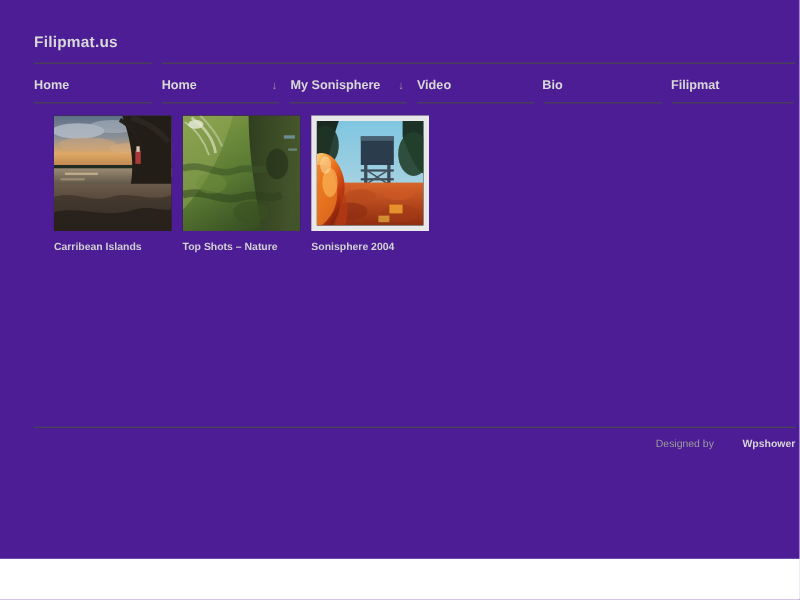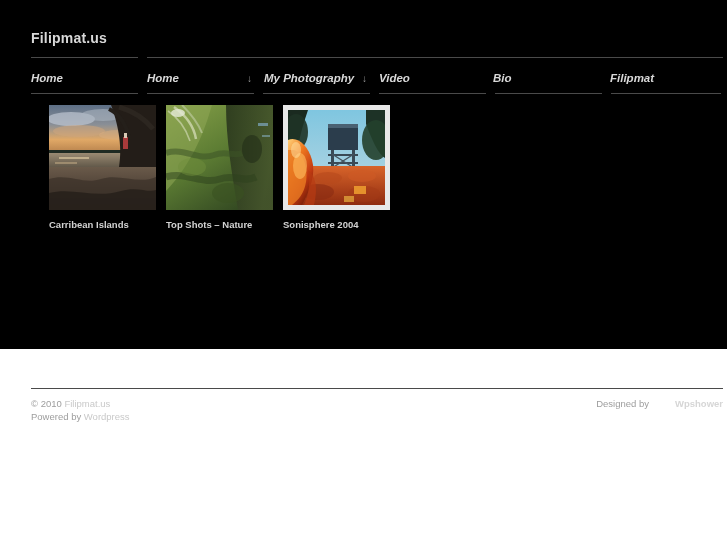--- a/index.html
+++ b/index.html
@@ -10,22 +10,22 @@
   body {
     width: 727px;
     height: 545px;
     overflow: hidden;
     font-family: "Liberation Sans", sans-serif;
     -webkit-font-smoothing: antialiased;
   }
 
   #page {
     width: 727px;
-    height: 349px;
-    background: #000000;
+    height: 508px;
+    background: #4c1d95;
     position: relative;
     box-sizing: border-box;
   }
 
   
   .site-header {
     position: absolute;
     left: 31px;
     top: 28px;
     width: 665px;
@@ -81,21 +81,21 @@
   .nav-item {
     position: absolute;
     top: 0;
     font-size: 11.5px;
     font-weight: bold;
     color: #d8d8d8;
     line-height: 16px;
     white-space: nowrap;
     cursor: pointer;
   }
-  .nav-item .label { display: inline-block; font-style: italic; }
+  .nav-item .label { display: inline-block; }
   .nav-arrow {
     position: absolute;
     top: 1px;
     font-size: 10px;
     color: #9a9a9a;
     line-height: 16px;
     cursor: pointer;
   }
 
   .nav-home   { left: 0px; }
@@ -214,21 +214,21 @@
 
   <nav class="nav">
     <div class="nav-item nav-home">
       <span class="label">Home</span>
     </div>
     <div class="nav-item nav-blog">
       <span class="label">Home</span>
     </div>
     <span class="nav-arrow nav-arrow-1">↓</span>
     <div class="nav-item nav-photo">
-      <span class="label">My Photography</span>
+      <span class="label">My Sonisphere</span>
     </div>
     <span class="nav-arrow nav-arrow-2">↓</span>
     <div class="nav-item nav-video">
       <span class="label">Video</span>
     </div>
     <div class="nav-item nav-bio">
       <span class="label">Bio</span>
     </div>
     <div class="nav-item nav-partners">
       <span class="label">Filipmat</span>
@@ -369,22 +369,18 @@
           </svg>
         </a>
         <div class="thumb-caption">Sonisphere 2004</div>
       </li>
 
     </ul>
   </div>
 
   <div class="footer-rule"></div>
   <div class="footer">
-    <div class="footer-left">
-      <div class="line"><span>© 2010 </span><a>Filipmat.us</a></div>
-      <div class="line"><span>Powered by </span><a>Wordpress</a></div>
-    </div>
     <div class="footer-right">
       <span class="designed">Designed by</span><a>Wpshower</a>
     </div>
   </div>
 
 </div>
 
 </body></html>

